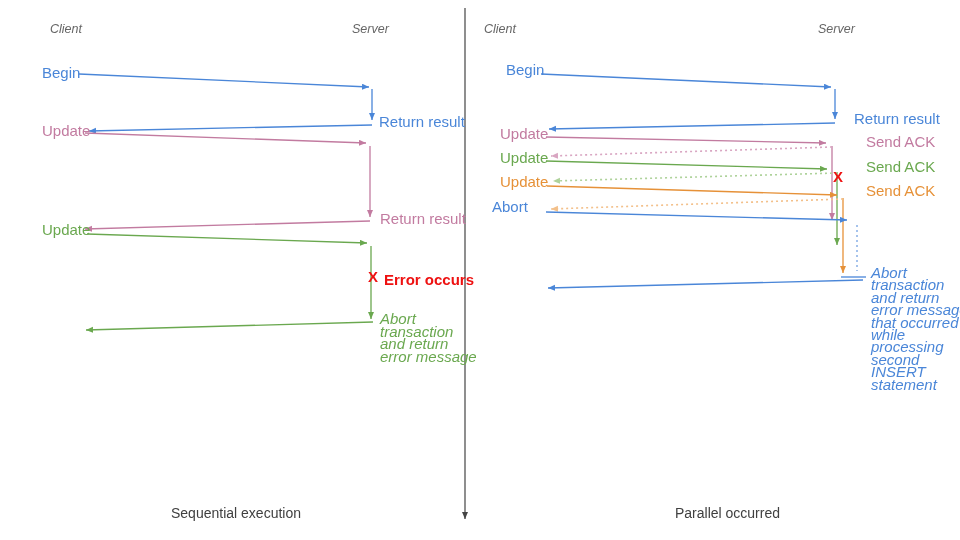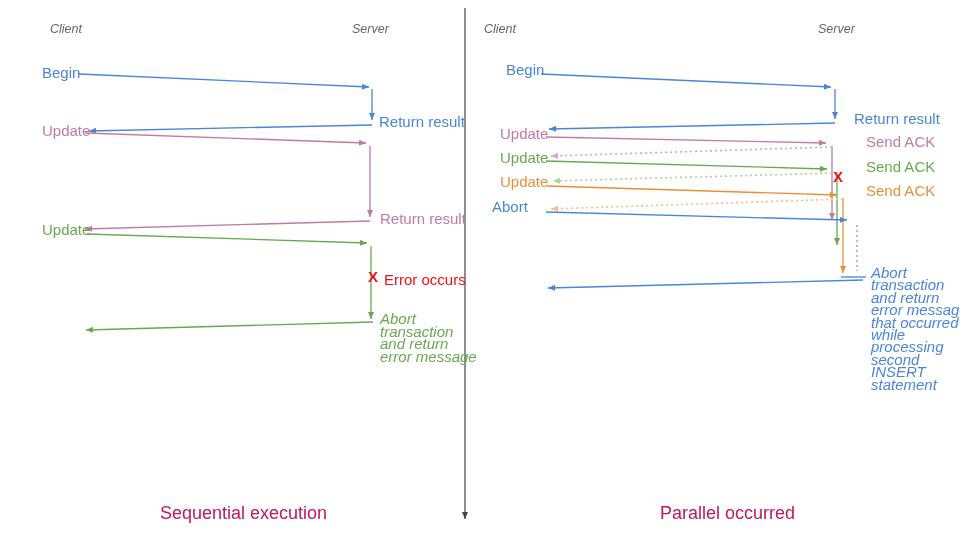--- a/index.html
+++ b/index.html
@@ -11,24 +11,24 @@
     overflow:hidden;
     padding-left:24px;
   }
   .canvas svg{position:absolute;left:0;top:0;}
   .lbl{position:absolute;font-size:15px;line-height:12px;white-space:nowrap;}
   .hdr{font-style:italic;font-size:12.5px;color:#666666;}
   .blue{color:#4a86d8;}
   .pink{color:#c27ba0;}
   .green{color:#6aa84f;}
   .orange{color:#e69138;}
-  .red{color:#ee1111;}
+  .red{color:#ee1111;font-weight:bold;}
   .xmark{font-weight:bold;font-size:15px;color:#ee1111;}
   .note{white-space:pre-line;line-height:12.7px;font-style:italic;}
-  .caption{font-size:18px;color:#be185d;text-align:center;}
+  .caption{font-size:14px;color:#404040;text-align:center;}
   .timelbl{font-size:12px;color:#222222;margin-top:24px;}
 </style>
 </head>
 <body>
 
 <div class="canvas">
 
   <svg width="960" height="540" viewBox="0 0 960 540">
     <defs>
       <marker id="m-blue" markerWidth="8" markerHeight="7" refX="7" refY="3" orient="auto" markerUnits="userSpaceOnUse">

